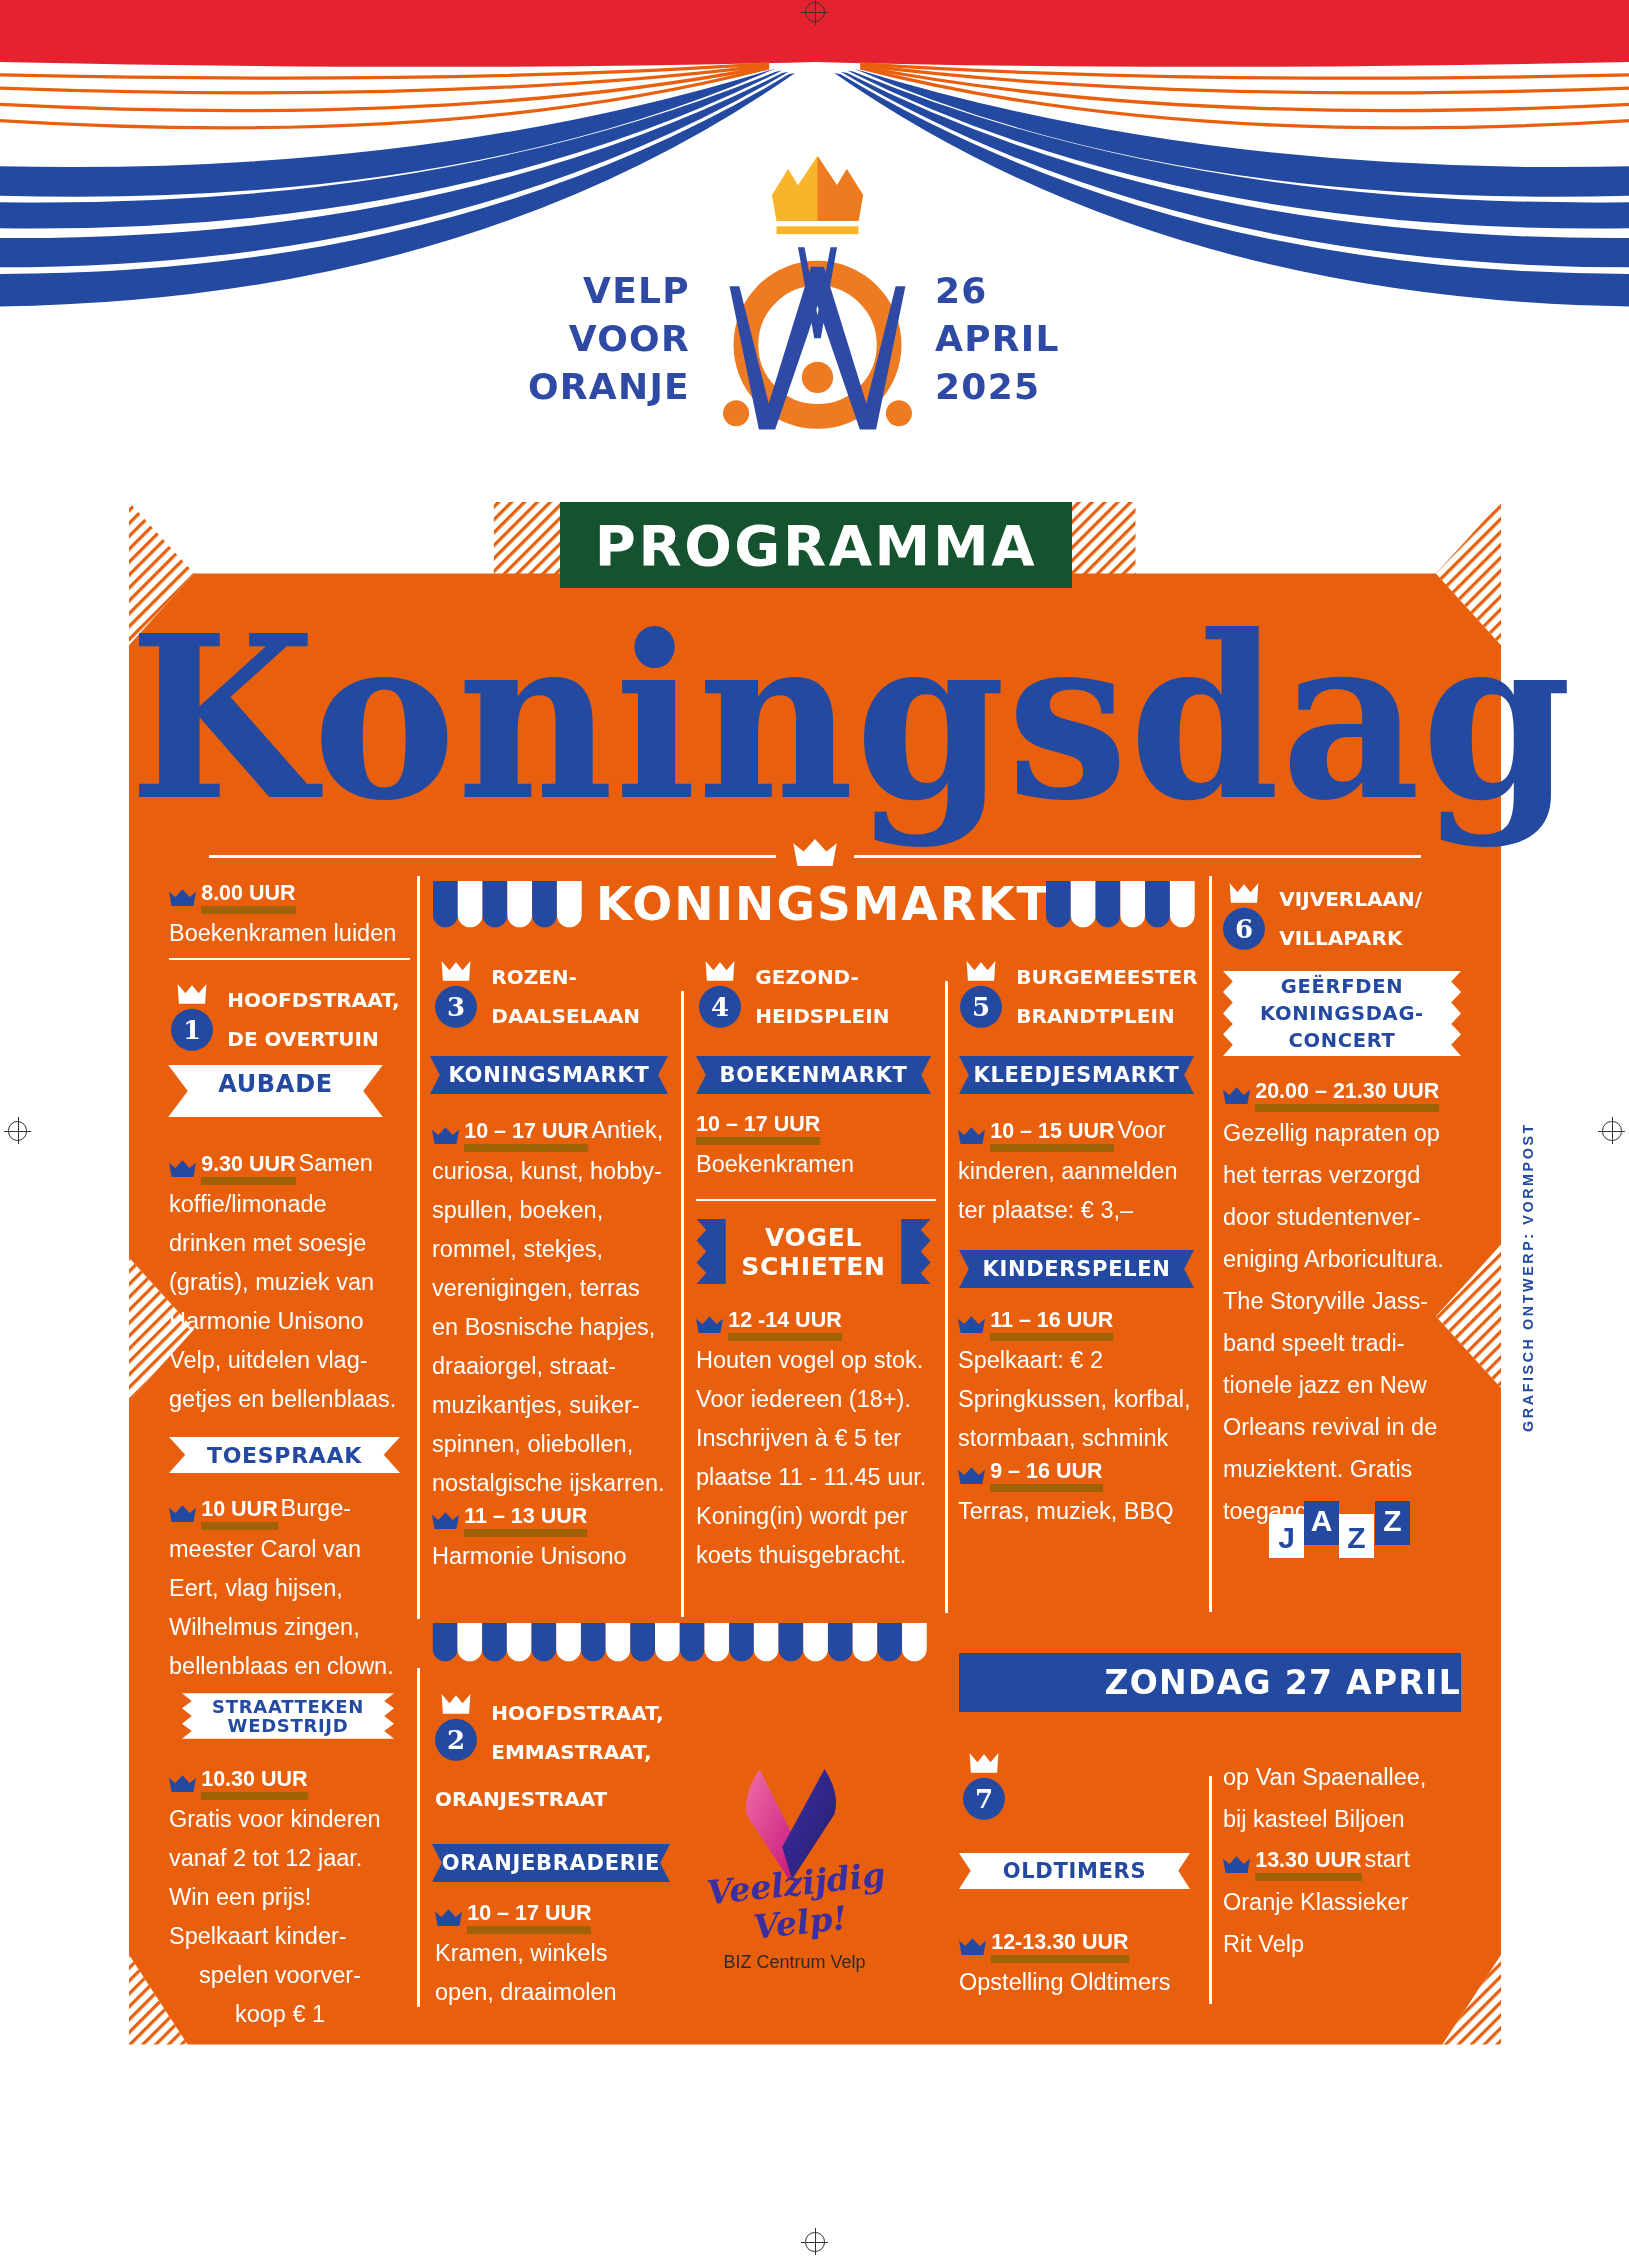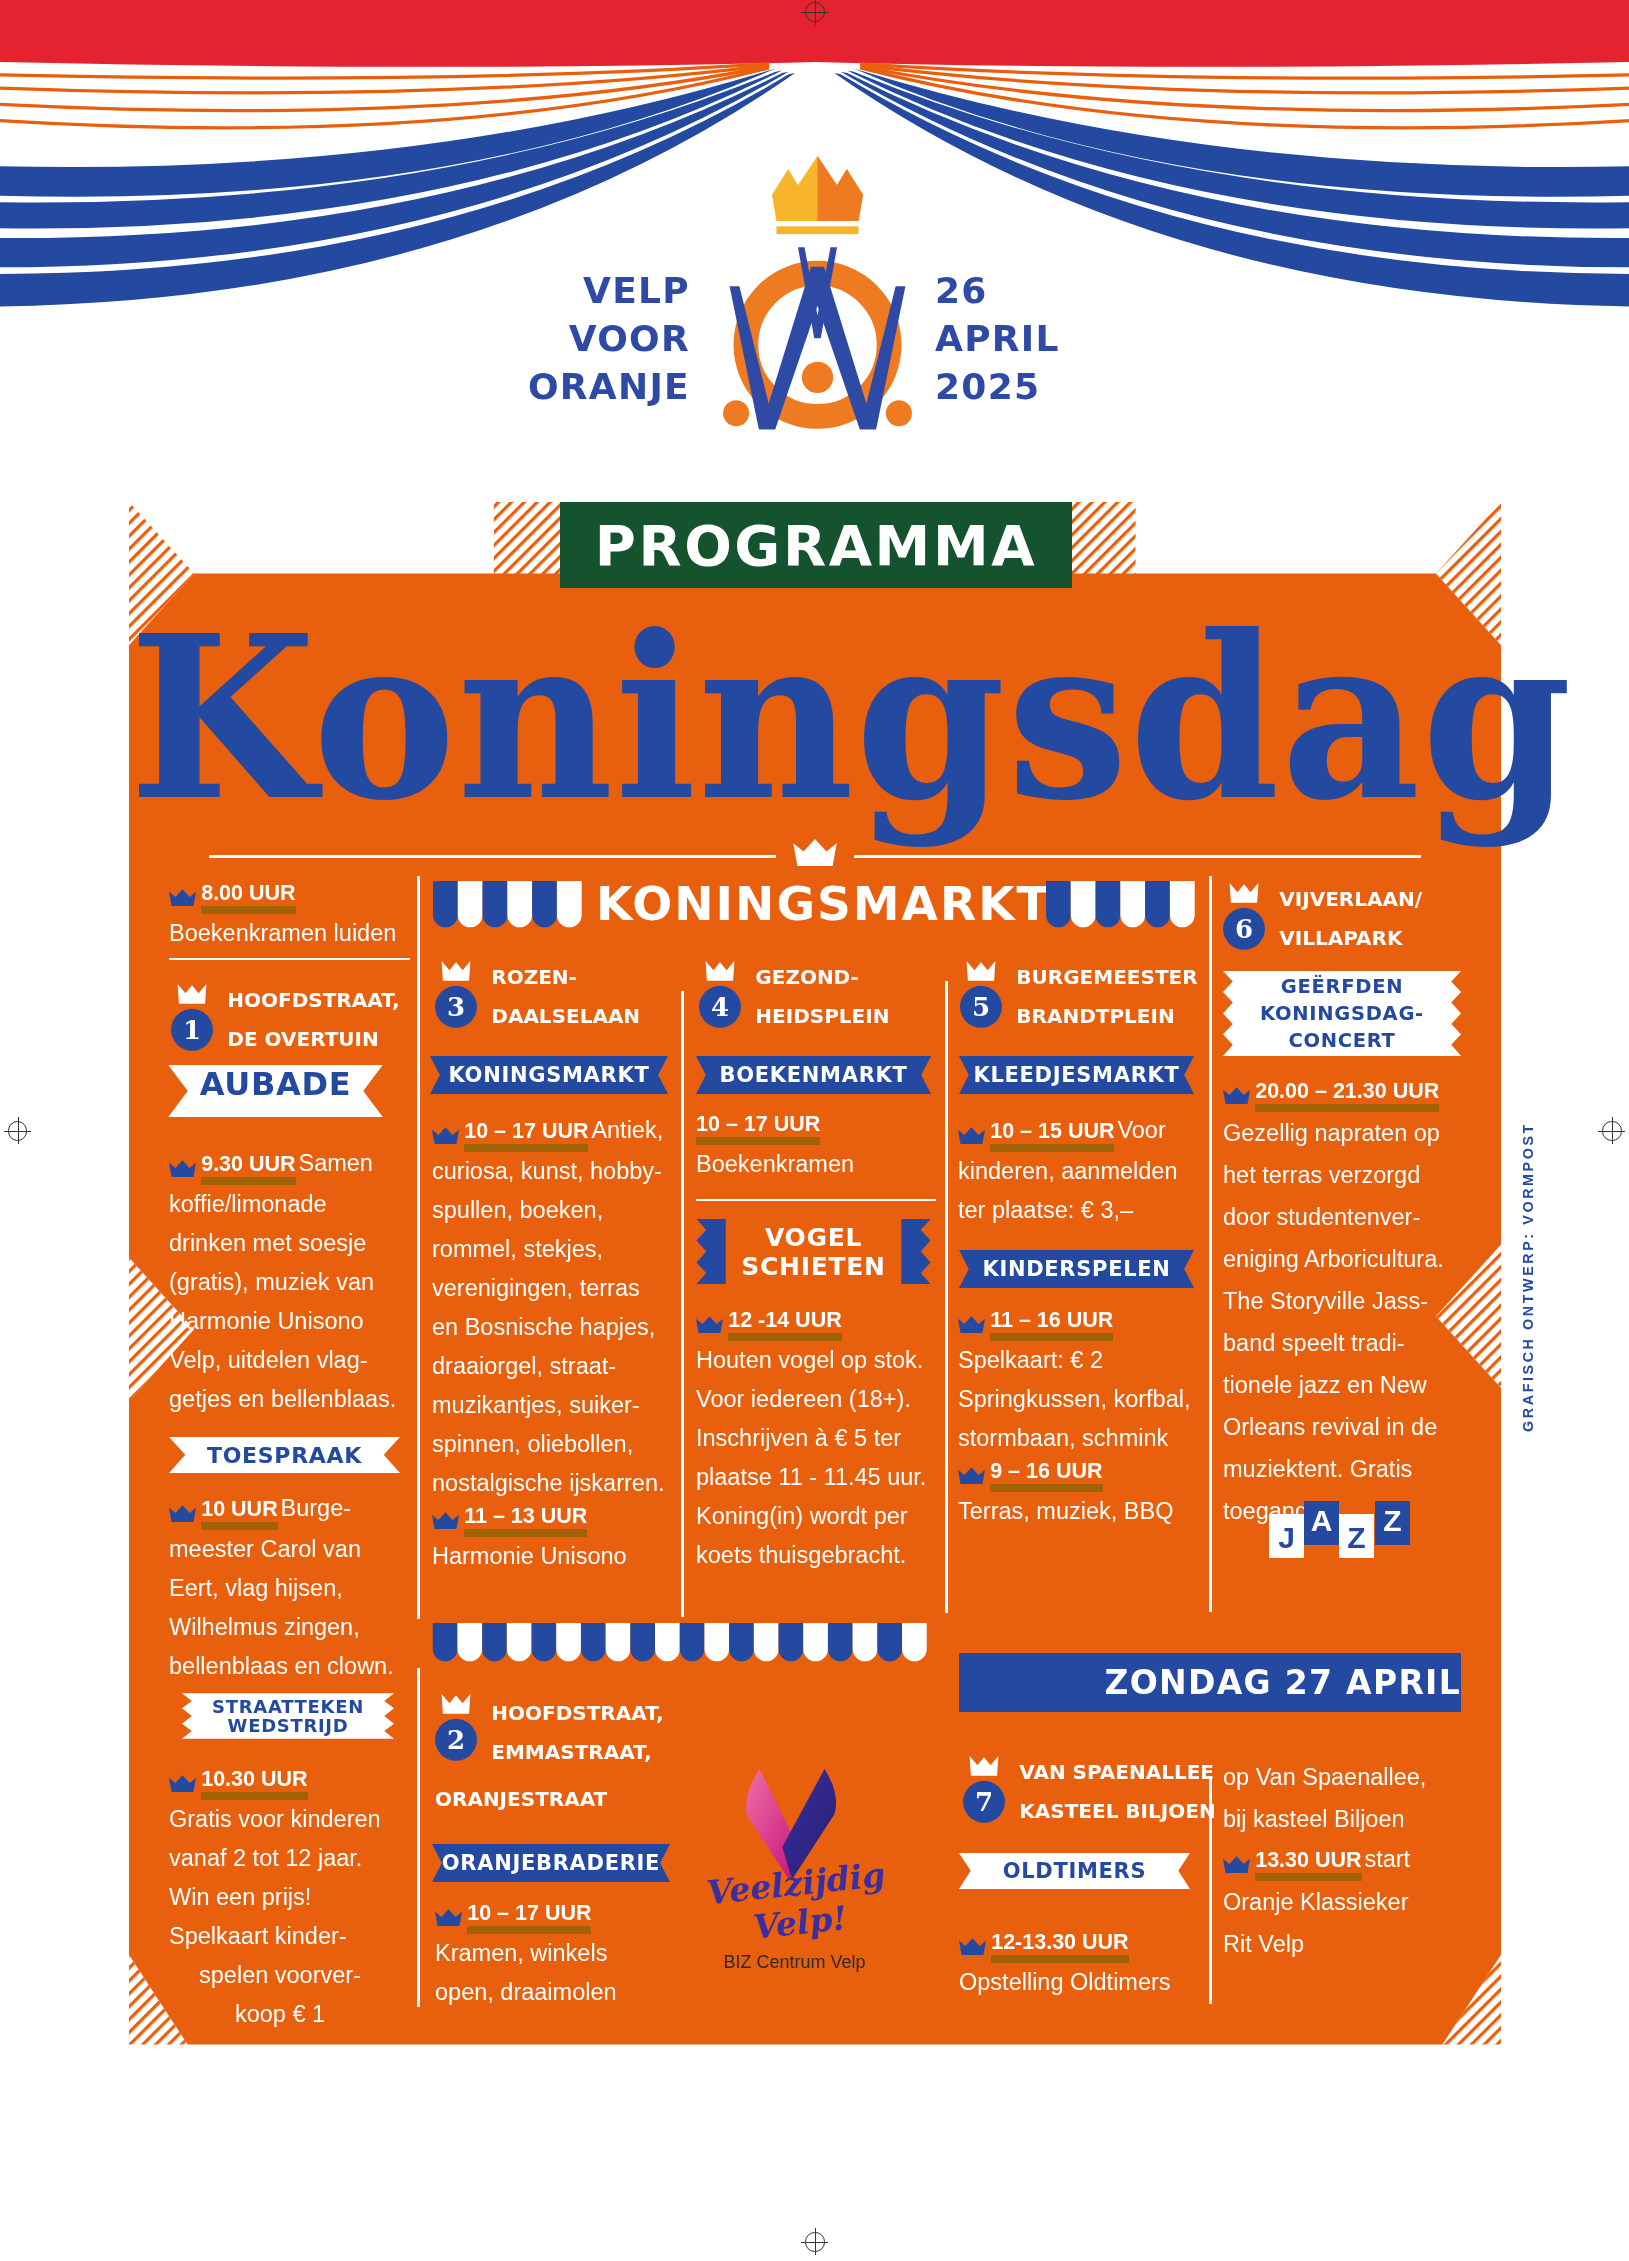--- a/index.html
+++ b/index.html
@@ -163,21 +163,21 @@
         <use href="#loc-badge"></use>
       </svg>
       <div class="loc-num">1</div>
     </div>
   <div class="loc-name">
       <div>HOOFDSTRAAT,</div>
       <div>DE OVERTUIN</div>
     </div>
 </div>
 
-<div class="ribbon" style="left:168px; top:1065px; width:215px; height:38px; color:#2449a0; font-size:32px;">
+<div class="ribbon" style="left:168px; top:1065px; width:215px; height:38px; color:#2449a0; font-size:24px;">
   <svg width="215" height="52" viewBox="0 0 330 80">
       <path d="M0 0 L330 0 L300 40 L330 80 L0 80 L30 40 Z" fill="#fff"></path>
     </svg>
   <span>AUBADE</span>
 </div>
 
 <div class="blk" style="left:169px; top:1144px; width:241px;">
   <div><svg class="crown-sm" viewBox="0 0 42 28" width="27" height="18">
         <use href="#crown-blue"></use>
       </svg><span class="time">9.30 UUR</span> <span class="body-txt">Samen</span></div>
@@ -492,24 +492,20 @@
 <div class="abs" style="left:959px; top:1653px; width:502px; height:59px; background:#2449a0; display:flex; align-items:center; justify-content:flex-end;">
   <span style="font-family:'DejaVu Sans',sans-serif; font-weight:bold; font-size:33px; color:#fff; letter-spacing:1.3px;">ZONDAG 27 APRIL</span>
 </div>
 <div class="loc" style="left:963px; top:1753px;">
   <div class="loc-badge">
       <svg width="42" height="72" viewBox="0 0 64 110">
         <use href="#loc-badge"></use>
       </svg>
       <div class="loc-num">7</div>
     </div>
-  <div class="loc-name">
-      <div>VAN SPAENALLEE</div>
-      <div>KASTEEL BILJOEN</div>
-    </div>
 </div>
 <div class="ribbon" style="left:959px; top:1853px; width:231px; height:36px; color:#2449a0; font-size:21px;">
   <svg width="231" height="36" viewBox="0 0 355 55">
       <path d="M0 0 L355 0 L337 27 L355 55 L0 55 L18 27 Z" fill="#fff"></path>
     </svg>
   <span>OLDTIMERS</span>
 </div>
 <div class="blk" style="left:959px; top:1929px; width:248px;">
   <div><svg class="crown-sm" viewBox="0 0 42 28" width="27" height="18">
         <use href="#crown-blue"></use>

